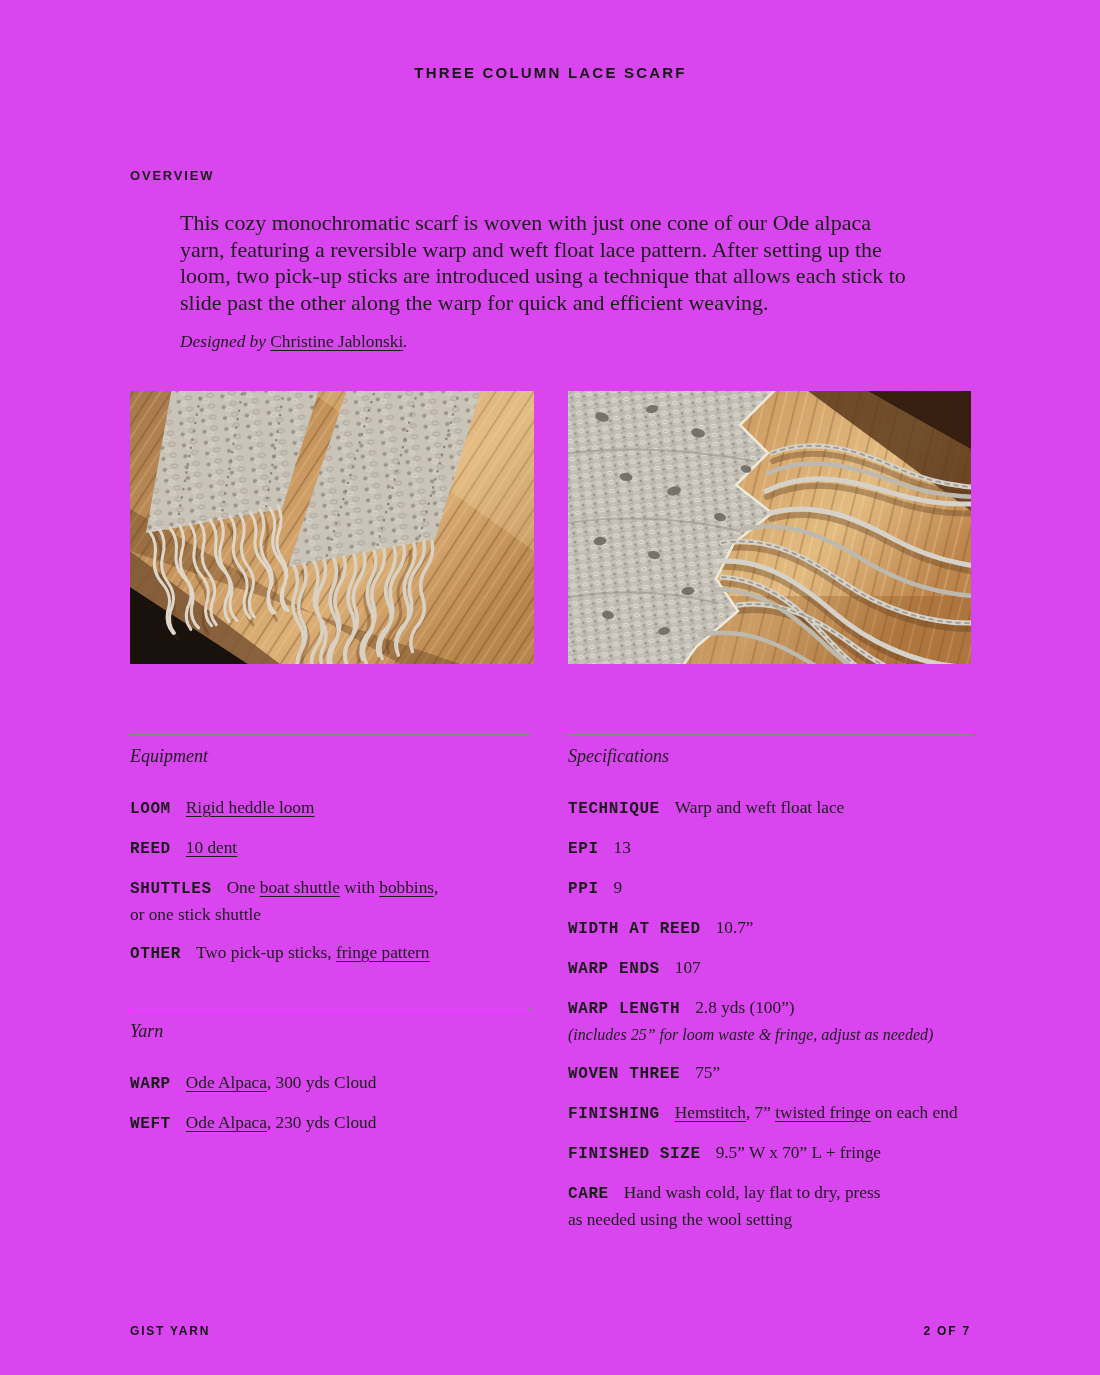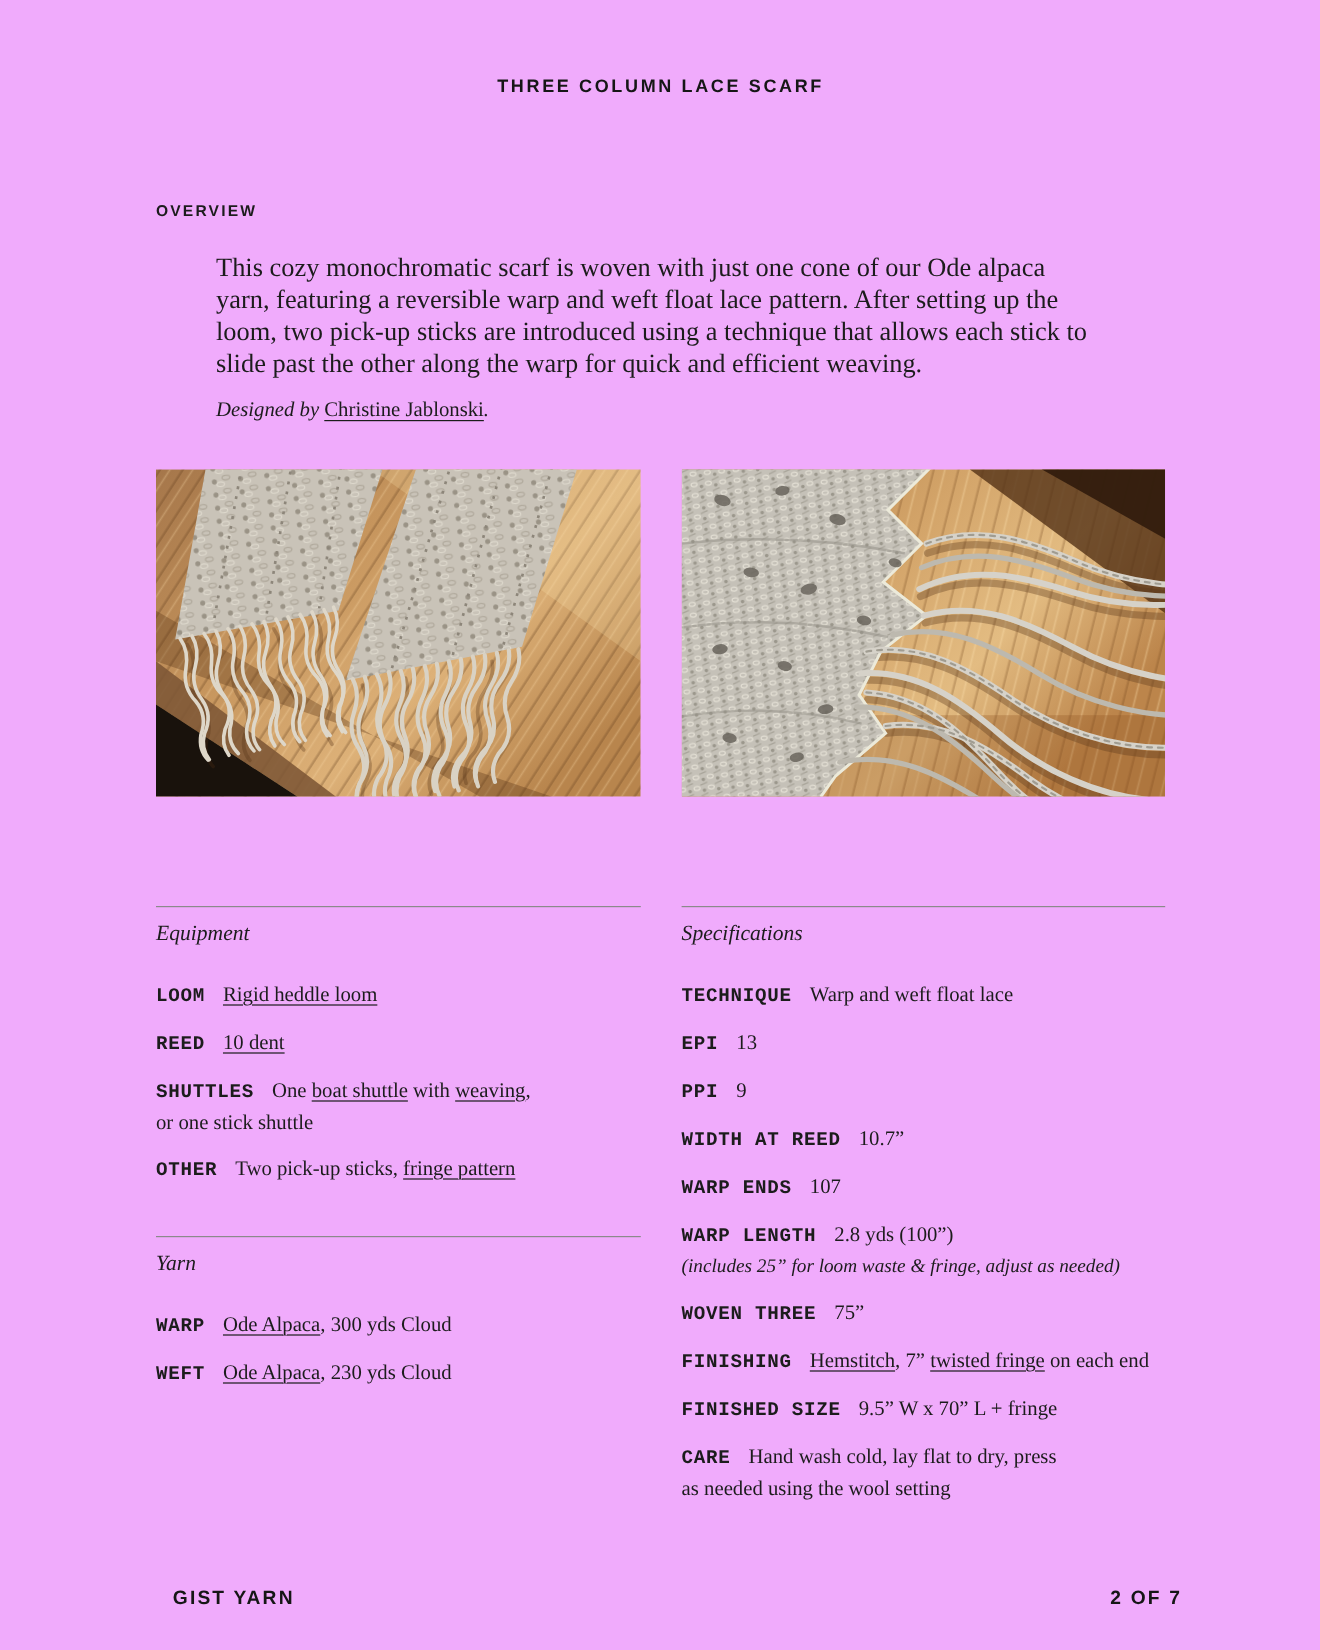--- a/index.html
+++ b/index.html
@@ -1,45 +1,45 @@
 <!DOCTYPE html>
 <html><head>
 <meta charset="utf-8">
 <style>
   html,body{margin:0;padding:0;background:#ffffff;}
-  .page{position:relative;width:1100px;height:1375px;background:#f0abfc;color:#1c1c1c;
+  .page{position:relative;width:1100px;height:1375px;background:#d946ef;color:#1c1c1c;
         font-family:"Liberation Serif", serif;overflow:hidden;}
   .content{position:absolute;left:130px;top:0;width:841px;padding-top:64px;}
   .doc-title{margin:0;text-align:center;font-family:"Liberation Sans", sans-serif;
         font-weight:700;font-size:15px;letter-spacing:2.2px;line-height:18px;color:#161616;}
   .overview-heading{margin:86px 0 0 0;font-family:"Liberation Sans", sans-serif;
         font-weight:700;font-size:13px;letter-spacing:1.8px;line-height:15px;}
   .overview-para{margin:27px 0 0 50px;width:728px;font-size:22px;line-height:26.5px;}
   .byline{margin:13px 0 0 50px;font-size:17.3px;line-height:26.5px;font-style:italic;}
   .byline .designer{font-style:normal;text-align:right;}
   .link{text-decoration:underline;text-underline-offset:3px;text-decoration-thickness:1px;
         color:inherit;cursor:pointer;}
   .photos{display:flex;gap:34px;margin-top:35px;}
   .photo{width:404px;height:273px;overflow:hidden;}
   .photo.right{width:403px;}
   .photo svg{display:block;width:100%;height:100%;}
-  .cols{display:flex;gap:34px;margin-top:91px;}
+  .cols{display:flex;gap:34px;margin-top:70px;}
   .col{width:404px;}
   .col.rightcol{width:403px;}
   .subsection{border-top:1px solid #8a8a8a;}
   .sec-heading{margin:10px 0 28px 0;font-style:italic;font-weight:400;font-size:18px;line-height:22px;}
   .row{font-size:17.3px;line-height:25px;margin-bottom:13px;}
   .lbl{font-family:Liberation Mono, monospace;font-weight:700;font-size:16px;
         letter-spacing:0.6px;margin-right:15px;}
   .nowrap{white-space:nowrap;}
   .note{font-style:italic;font-size:16px;line-height:25px;white-space:nowrap;}
   .yarn-sub{margin-top:42px;}
-  .footer{position:absolute;left:144px;top:1324px;width:841px;display:flex;
+  .footer{position:absolute;left:130px;top:1324px;width:841px;display:flex;
         justify-content:space-between;font-family:"Liberation Sans", sans-serif;
-        font-weight:700;font-size:16px;letter-spacing:1.8px;color:#161616;}
+        font-weight:700;font-size:12px;letter-spacing:1.8px;color:#161616;}
 </style>
 </head>
 <body>
 
 <div class="page">
   <div class="content">
 
     <h1 class="doc-title">THREE COLUMN LACE SCARF</h1>
 
     <div class="overview-heading">OVERVIEW</div>
@@ -219,21 +219,21 @@
     <div class="cols">
 
       <div class="col">
         <div class="subsection">
           <h3 class="sec-heading">Equipment</h3>
 
           <div class="row"><span class="lbl">LOOM</span><span class="link">Rigid heddle loom</span></div>
 
           <div class="row"><span class="lbl">REED</span><span class="link">10 dent</span></div>
 
-          <div class="row"><span class="lbl">SHUTTLES</span><span>One </span><span class="link">boat shuttle</span><span> with </span><span class="link">weaving</span><span>,</span><br><span>or one stick shuttle</span></div>
+          <div class="row"><span class="lbl">SHUTTLES</span><span>One </span><span class="link">boat shuttle</span><span> with </span><span class="link">bobbins</span><span>,</span><br><span>or one stick shuttle</span></div>
 
           <div class="row"><span class="lbl">OTHER</span><span>Two pick-up sticks, </span><span class="link">fringe pattern</span></div>
         </div>
 
         <div class="subsection yarn-sub">
           <h3 class="sec-heading">Yarn</h3>
 
           <div class="row"><span class="lbl">WARP</span><span class="link">Ode Alpaca</span><span>, 300 yds Cloud</span></div>
 
           <div class="row"><span class="lbl">WEFT</span><span class="link">Ode Alpaca</span><span>, 230 yds Cloud</span></div>

